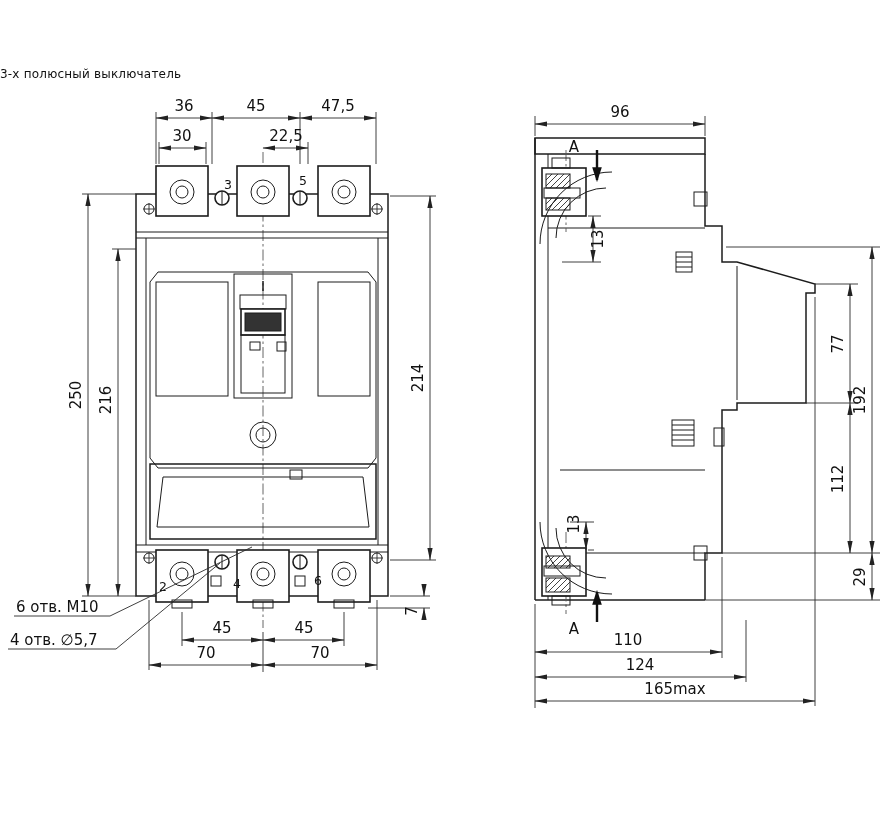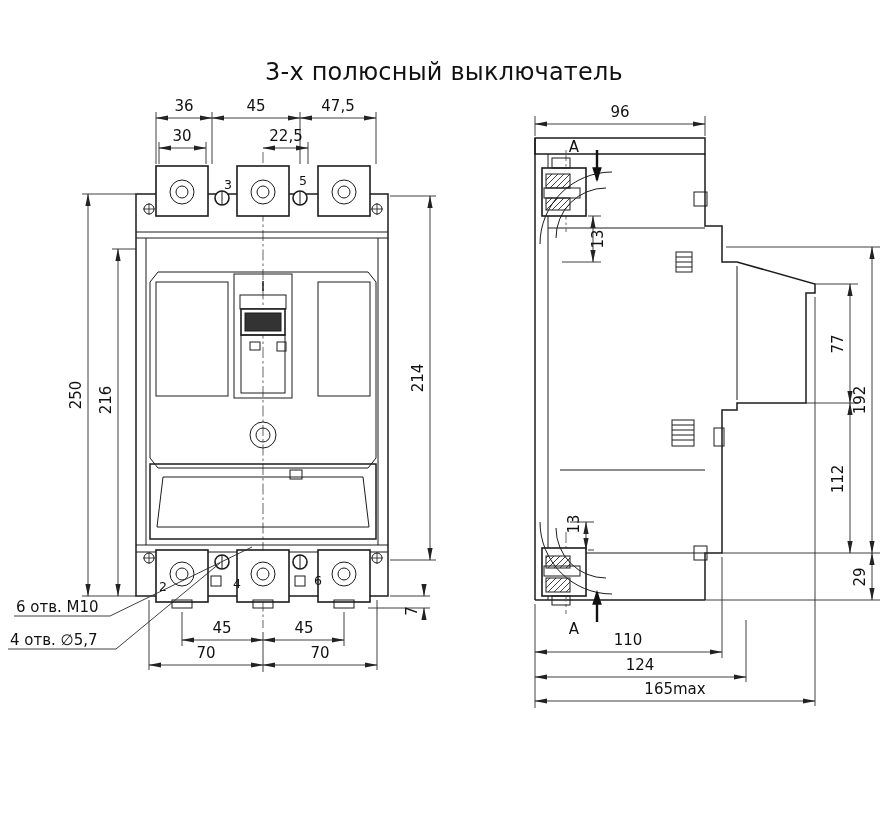--- a/index.html
+++ b/index.html
@@ -1,20 +1,20 @@
 <!DOCTYPE html>
 <html><head>
 <meta charset="utf-8">
 <title></title>
 <style>
   html,body{margin:0;padding:0;background:#fff}
   .page{position:relative;width:888px;height:822px;background:#fff;overflow:hidden;
         font-family:"DejaVu Sans","Liberation Sans",sans-serif;color:#111}
-  .title{position:absolute;top:58px;left:0;width:100%;text-align:center;
-         font-size:24px;letter-spacing:.2px}
+  .title{position:absolute;top:67px;left:0;width:100%;
+         font-size:12px;letter-spacing:.2px}
   svg{position:absolute;top:0;left:0}
   .o  {fill:none;stroke:#1c1c1c;stroke-width:1.5;stroke-linejoin:miter}
   .wh {fill:#fff;stroke:#1c1c1c;stroke-width:1.6}
   .t  {fill:none;stroke:#1c1c1c;stroke-width:1}
   .d  {fill:none;stroke:#2a2a2a;stroke-width:.9}
   .cl {fill:none;stroke:#555;stroke-width:.9;stroke-dasharray:11 3 2.5 3}
   .dk {fill:#333;stroke:#1c1c1c;stroke-width:1}
   .ht {fill:url(#hatch);stroke:#1c1c1c;stroke-width:1}
   .sa {fill:none;stroke:#111;stroke-width:2.4}
   text{fill:#111}

